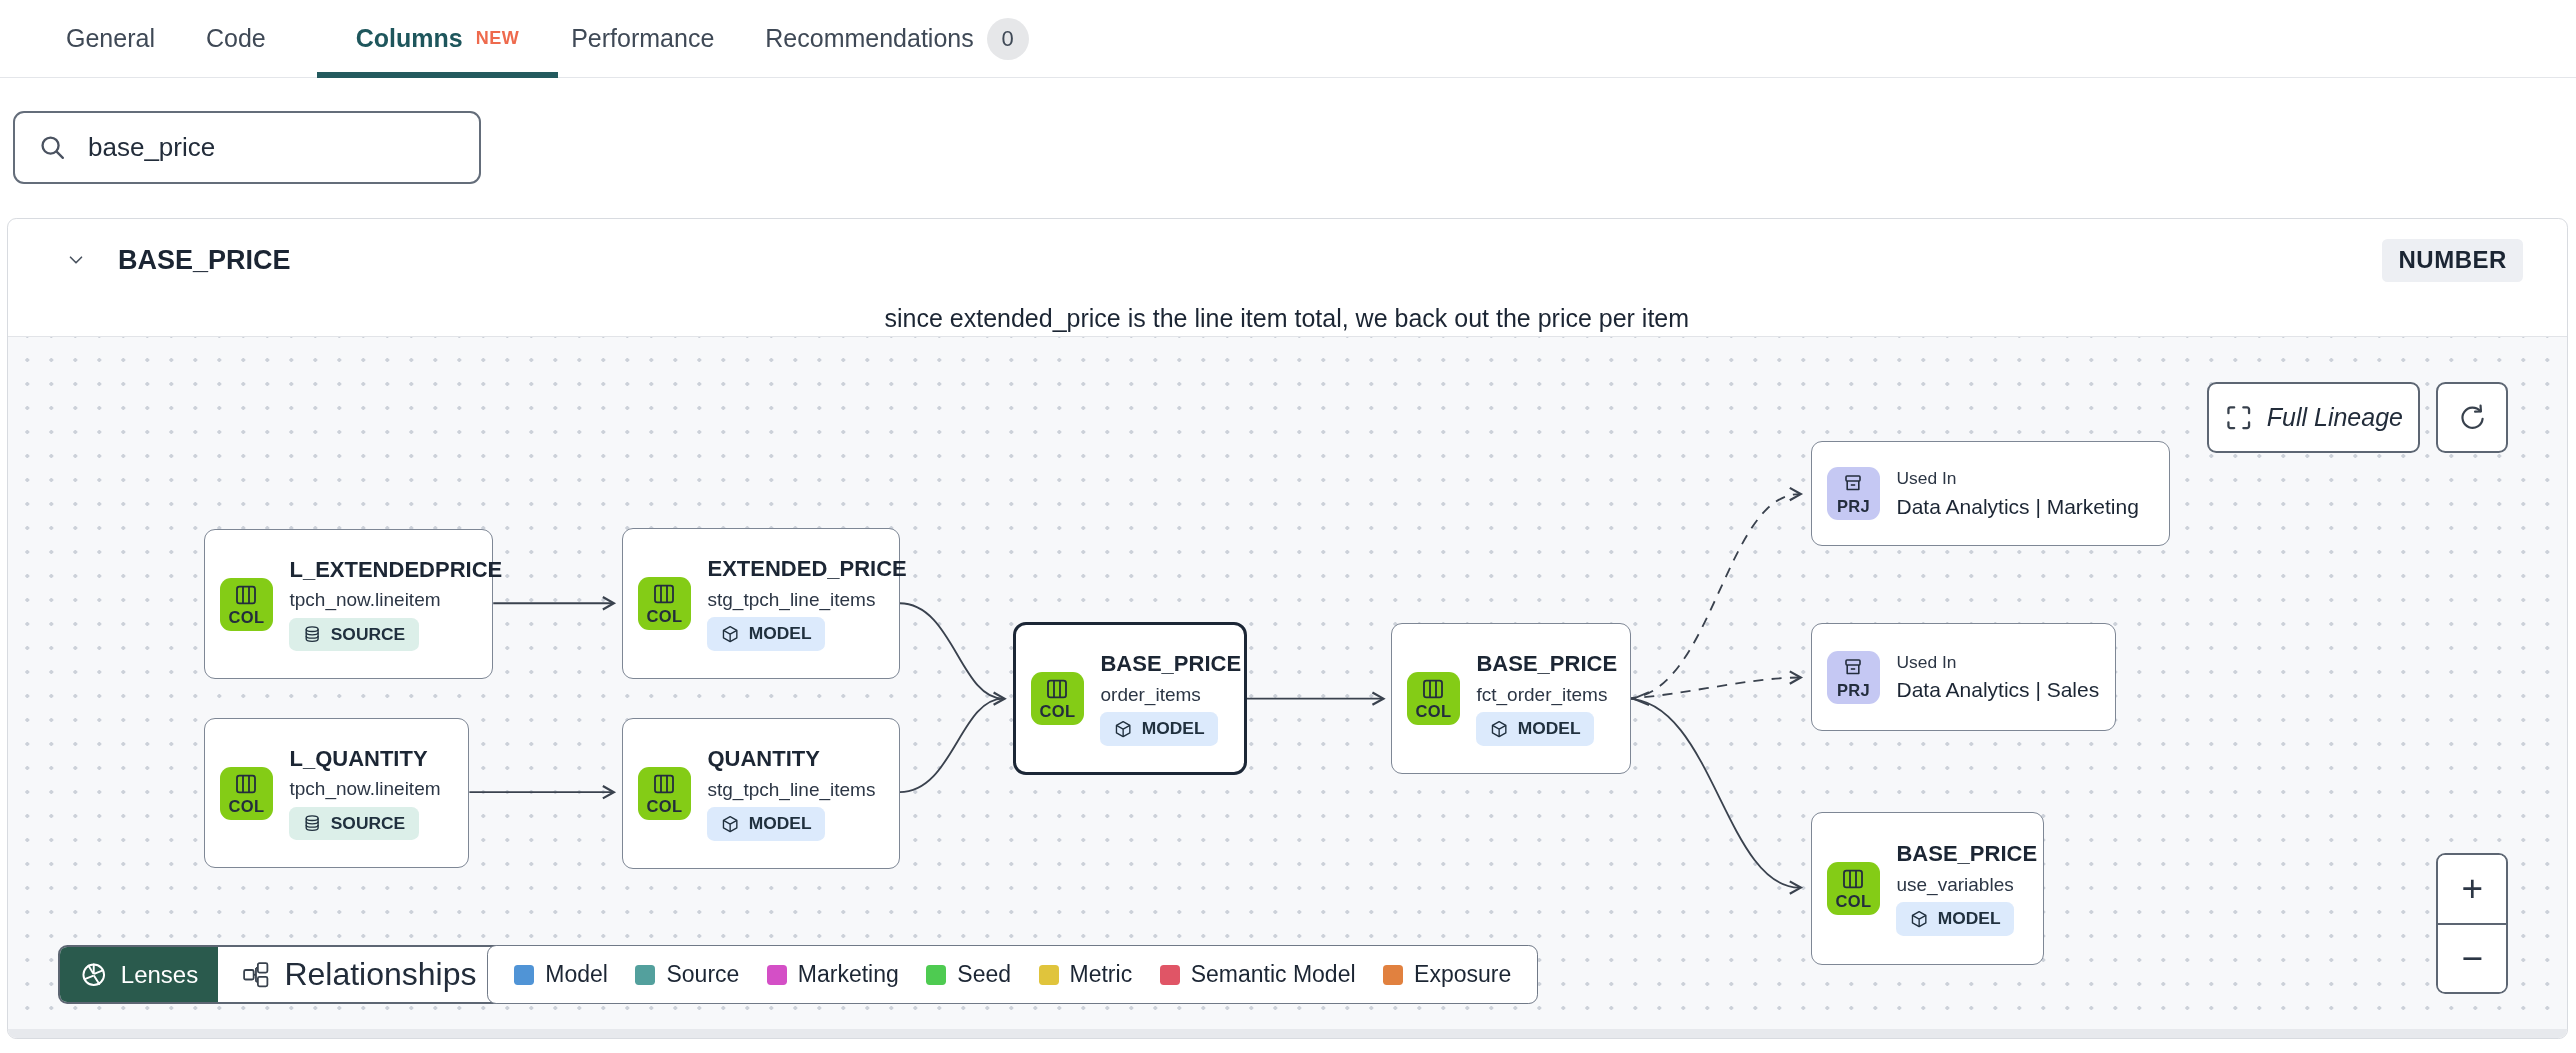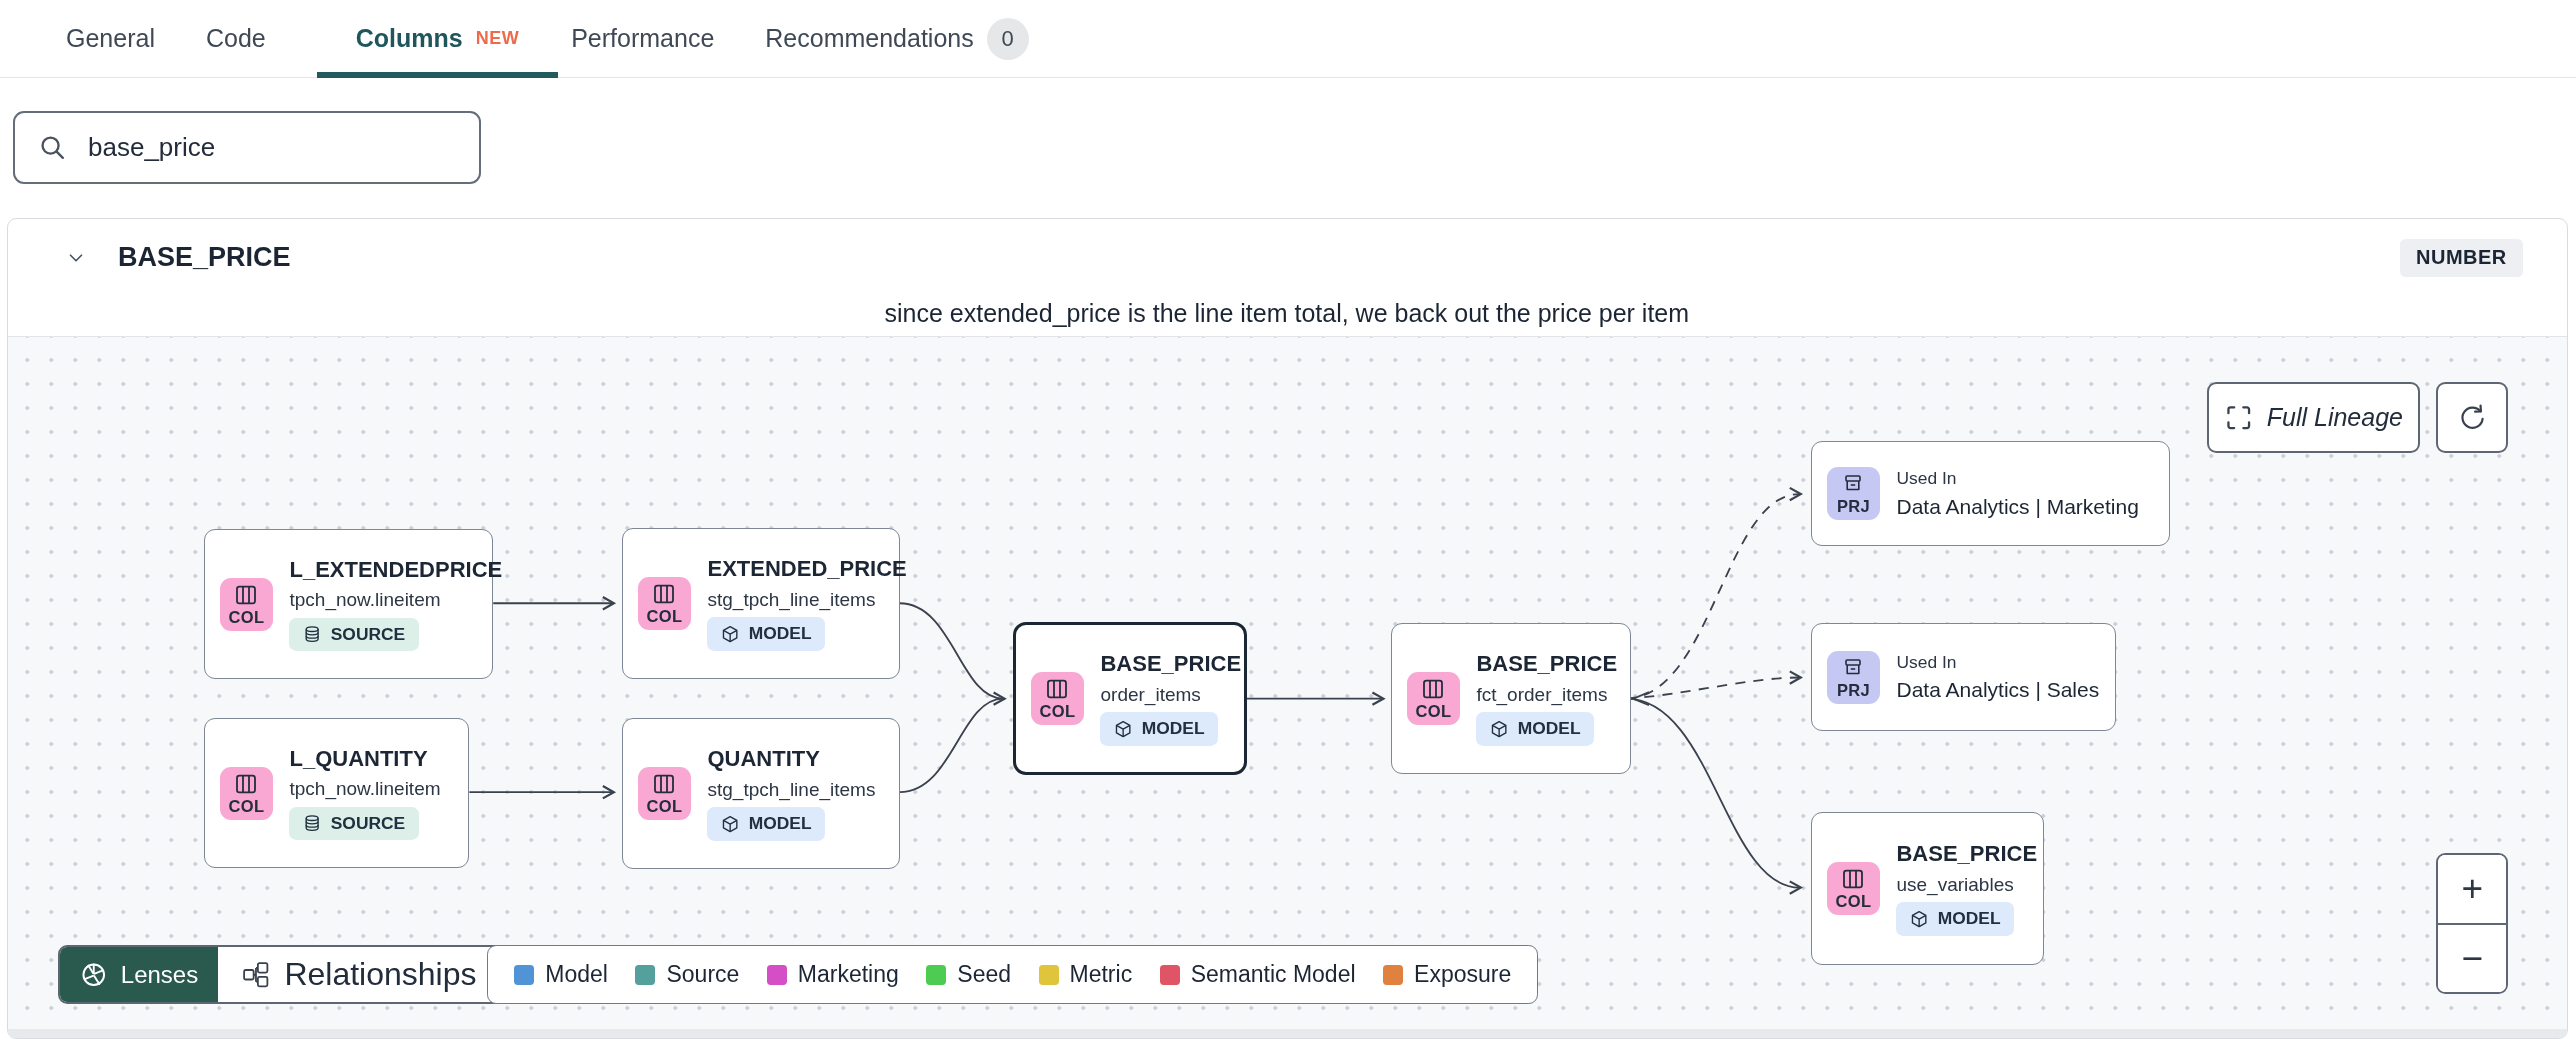--- a/index.html
+++ b/index.html
@@ -20,32 +20,32 @@
   .searchbox { display:flex; align-items:center; width:468px; height:73px; border:2.3px solid #646d7a; border-radius:11px; background:#fff; padding:0 22px; }
   .searchbox svg { flex:none; margin-right:20px; }
   .searchbox input { border:none; outline:none; background:transparent; font-size:26px; color:#222c3a; width:100%; font-family:"Liberation Sans", sans-serif; }
 
   
   .panel { position:absolute; left:7.3px; top:218px; width:2561px; height:821px; border:0.9px solid #d8dbe0; border-radius:9.2px; overflow:hidden; background:#fff; }
   .panel-head { padding:20px 44px 0 42px; height:117px; }
   .head-row { display:flex; align-items:center; }
   .head-row .chev { margin:0 31px 0 14.7px; cursor:pointer; }
   .col-name { font-size:27px; font-weight:700; color:#1b2533; }
-  .type-badge { margin-left:auto; background:#edeff3; border-radius:5.5px; padding:7.3px 16.5px; font-size:20px; font-weight:600; color:#1b2533; letter-spacing:0.5px; }
+  .type-badge { margin-left:auto; background:#edeff3; border-radius:5.5px; padding:7.3px 16.5px; font-size:24px; font-weight:600; color:#1b2533; letter-spacing:0.5px; }
   .desc { margin-top:22px; font-size:25px; color:#1b2533;text-align:center; }
 
   
   .graph { position:relative; width:100%; height:693px; border-top:0.9px solid #e2e4e8; background-color:#f7f8fa;
            background-image:radial-gradient(circle,#ccd1d9 1.6px,transparent 1.9px); background-size:24px 24px; background-position:7.3px 11px; }
   .edges { position:absolute; left:0; top:0; pointer-events:none; }
   .scrollstrip { height:12px; background:#e7e9ed; }
 
   .node { position:absolute; display:flex; align-items:center; gap:16.5px; padding:0 14.7px; background:#fff; border:1.4px solid #7e8795; border-radius:11px; cursor:pointer; }
   .node.selected { border:3.7px solid #1c2736; border-radius:13px; }
-  .tile { flex:none; width:53px; height:53px; border-radius:11px; background:#f9a8d4; display:flex; flex-direction:column; align-items:center; justify-content:center; color:#232d3d; }
+  .tile { flex:none; width:53px; height:53px; border-radius:11px; background:#84cc16; display:flex; flex-direction:column; align-items:center; justify-content:center; color:#232d3d; }
   .tile.prj { background:#c5c8f3; }
   .tile-label { font-size:16.5px; font-weight:700; letter-spacing:0.3px; line-height:1; margin-top:1.8px; }
   .nbody { display:flex; flex-direction:column; align-items:flex-start; gap:6.4px; }
   .ntitle { font-size:22px; font-weight:700; color:#1c2634; white-space:nowrap; }
   .nsub { font-size:19px; color:#2c3645; white-space:nowrap; }
   .nbadge { display:flex; align-items:center; gap:9.2px; padding:6.4px 13.8px; border-radius:7.3px; font-size:17.4px; font-weight:700; color:#20303e; }
   .nbadge.source { background:#dcefe9; }
   .nbadge.model { background:#dceafc; }
   .usedin-label { font-size:17.4px; color:#2c3645; }
   .usedin-name { font-size:21px; color:#1c2634; white-space:nowrap; }

